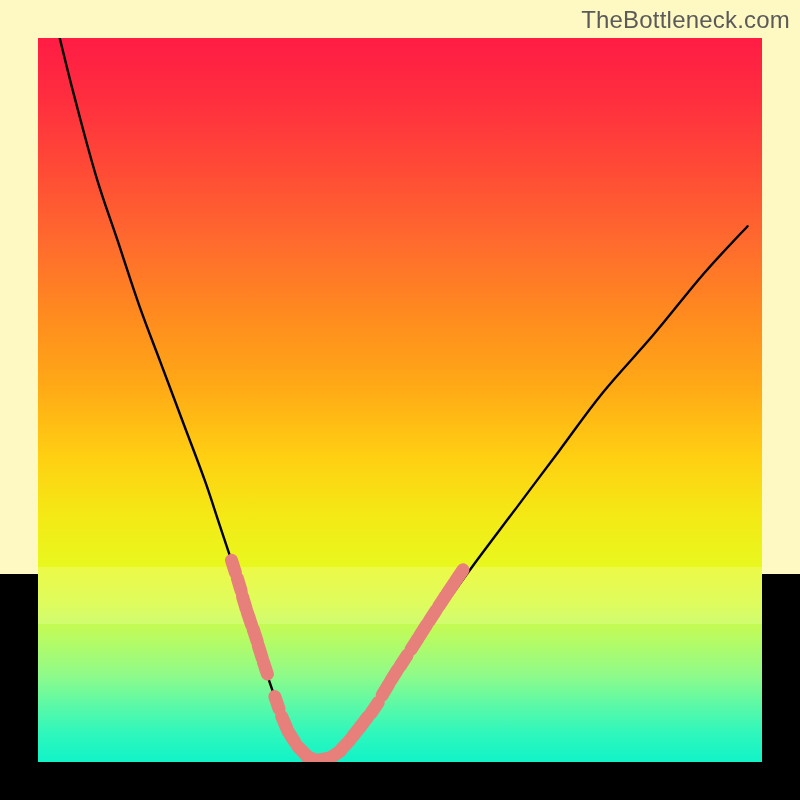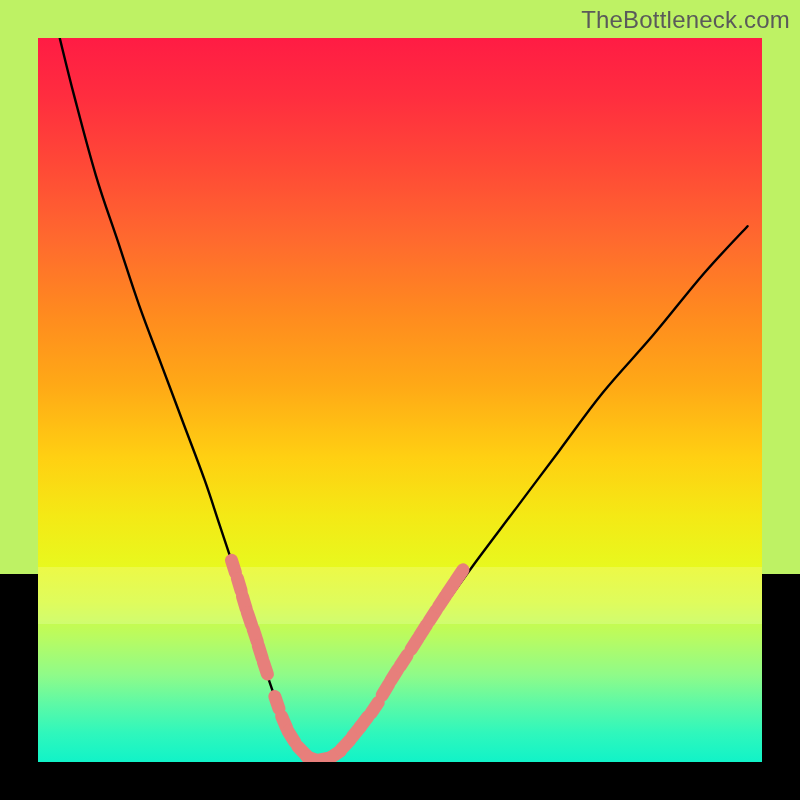--- a/index.html
+++ b/index.html
@@ -1,20 +1,20 @@
 <!DOCTYPE html>
 <html><head>
 <meta charset="utf-8">
 <style>
   * { margin: 0; padding: 0; box-sizing: border-box; }
   html, body { width: 800px; height: 800px; overflow: hidden; background: #000; }
   .outer {
     width: 800px;
     height: 574px;
-    background: #bef264;
+    background: #fef9c3;
     position: relative;
   }
   .watermark {
     position: absolute;
     top: 6px;
     right: 10px;
     font-family: Arial, Helvetica, sans-serif;
     font-size: 24px;
     color: #5a5a5a;
     letter-spacing: 0.2px;

